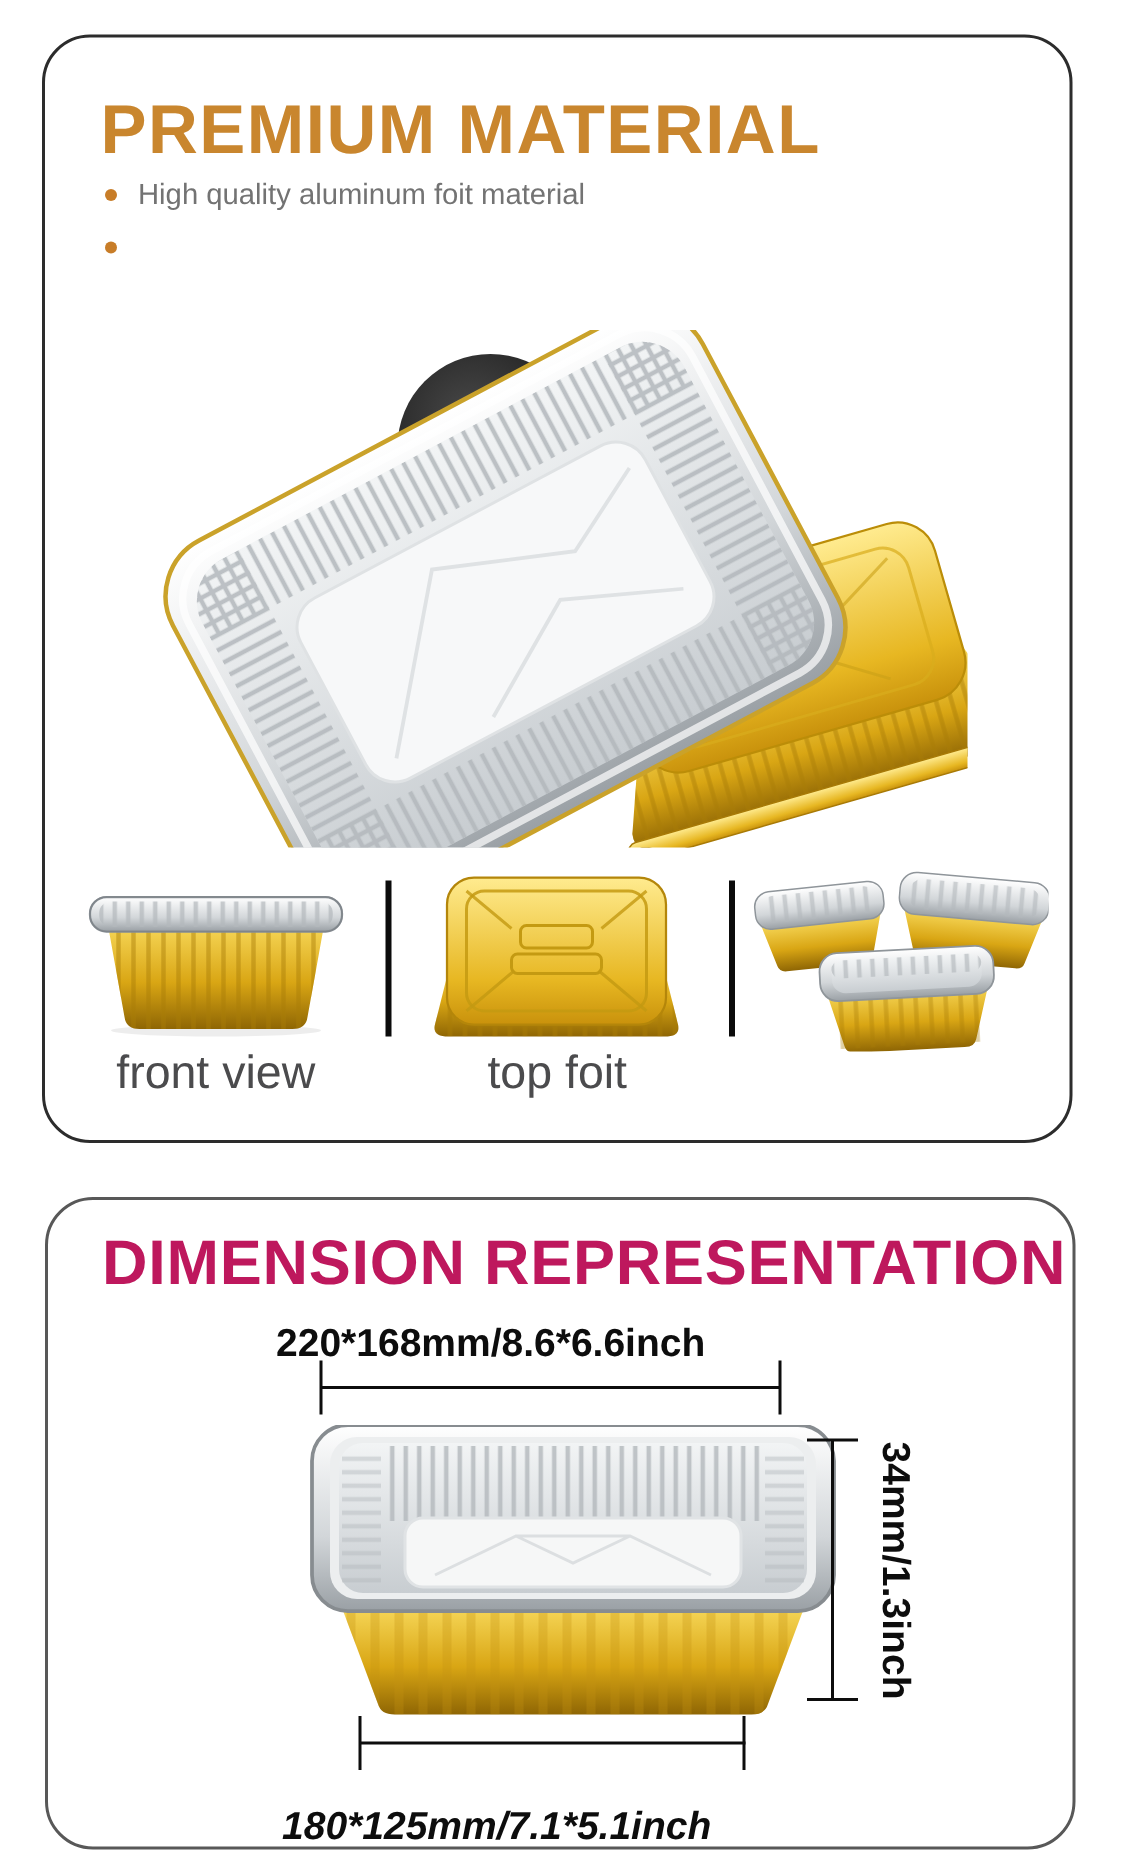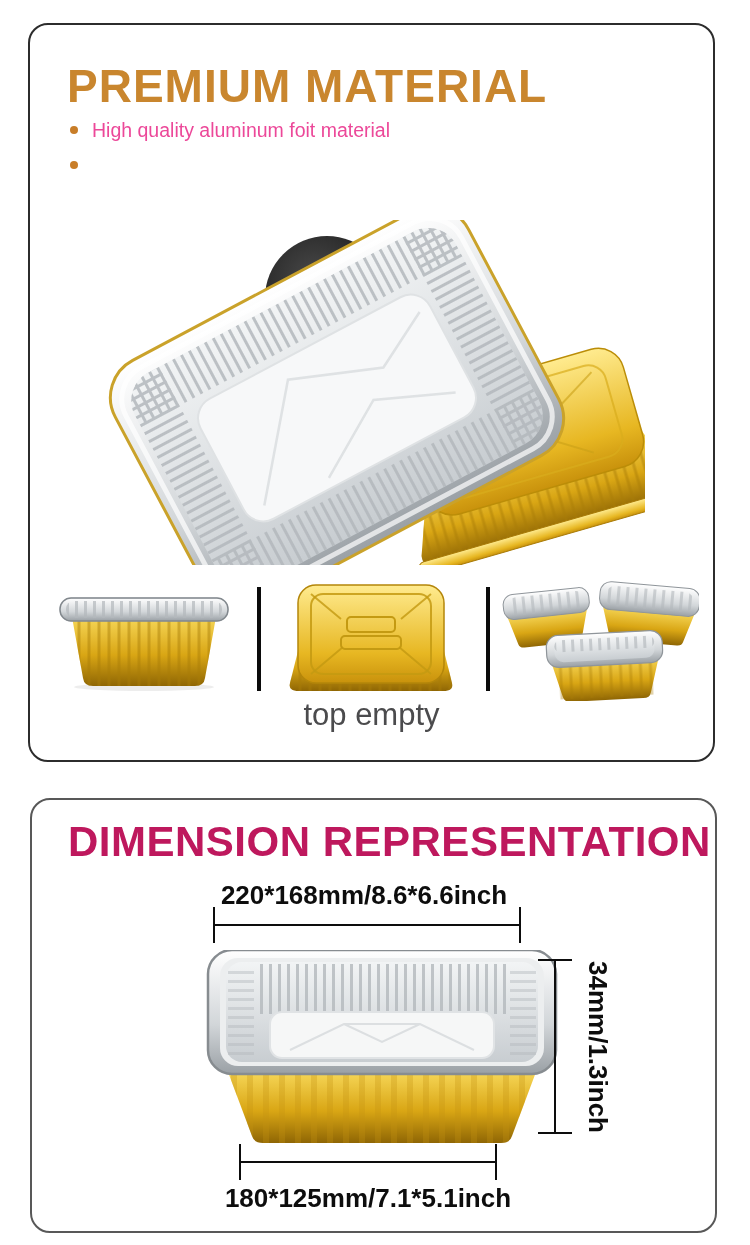--- a/index.html
+++ b/index.html
@@ -1,53 +1,53 @@
 <!DOCTYPE html>
 <html><head>
 <meta charset="utf-8">
 <style>
   html,body { margin:0; padding:0; background:#ffffff; }
   .canvas {
     position:relative; width:750px; height:1245px; background:#ffffff;
     font-family:"Liberation Sans", sans-serif; overflow:hidden;
   }
   .card {
-    position:absolute; background:#ffffff; border-radius:20px; box-sizing:border-box;
+    position:absolute; background:#ffffff; border-radius:32px; box-sizing:border-box;
   }
   .card1 { left:28px; top:23px; width:687px; height:739px; border:2px solid #2c2c2c; }
   .card2 { left:30px; top:798px; width:687px; height:435px; border:2px solid #585858; }
 
   .h1 {
     position:absolute; left:37px; top:34px; margin:0;
     font-size:46px; font-weight:bold; letter-spacing:1px; color:#c9862e;
   }
   .h2 {
     position:absolute; left:36px; top:18px; margin:0;
     font-size:42px; font-weight:bold; letter-spacing:0.5px; color:#be185d;
   }
   .bullets { position:absolute; left:40px; top:94px; margin:0; padding:0; list-style:none; }
   .bullets li { display:flex; align-items:flex-start; margin-bottom:13px; }
   .dot {
     width:8px; height:8px; border-radius:50%; background:#c87d28;
     margin:7px 14px 0 0; flex:0 0 auto;
   }
-  .btxt { font-size:19.5px; line-height:22px; color:#ec4899; }
+  .btxt { font-size:19.5px; line-height:22px; color:#737373; }
 
   .hero { position:absolute; left:75px; top:195px; }
 
   .views { position:absolute; left:0; top:558px; width:100%; display:flex; }
   .view-cell { width:33.333%; display:flex; flex-direction:column; align-items:center; }
   .view-img { height:110px; display:flex; align-items:center; justify-content:center; }
   .view-label { margin-top:4px; font-size:31px; color:#4b4b4d; }
   .vdiv { position:absolute; width:4px; height:104px; top:562px; background:#0b0b0b; }
   .vdiv-1 { left:227px; } .vdiv-2 { left:456px; }
 
-  .dim-text { position:absolute; font-size:26px; font-weight:bold; color:#0d0d0d; text-align:center; white-space:nowrap; }
+  .dim-text { position:absolute; font-size:26px; font-weight:bold; color:#0d0d0d; text-align:left; white-space:nowrap; }
   .dim-top-text { left:152px; width:360px; top:80px; }
-  .dim-bottom-text { left:156px; width:360px; top:383px; }
+  .dim-bottom-text { left:156px; width:360px; top:402px;font-style:italic; }
   .dim-side-text {
     left:548px; top:160px; height:174px; width:34px;
     writing-mode:vertical-rl; text-orientation:mixed;
     display:flex; align-items:center; justify-content:center; text-align:left;
   }
   .dline { position:absolute; background:#0d0d0d; }
   .dim-top-line { left:182px; top:124px; width:306px; height:2px; }
   .dim-top-tick-l { left:181px; top:107px; width:2px; height:36px; }
   .dim-top-tick-r { left:487px; top:107px; width:2px; height:36px; }
   .dim-v-line { left:522px; top:160px; width:2px; height:174px; }
@@ -157,39 +157,40 @@
                 </clipPath>
               </defs>
             <ellipse cx="90" cy="104" rx="70" ry="4" fill="#000000" opacity="0.07"></ellipse>
             <path d="M18,34 L162,34 L151,95 Q150,103 141,103 L39,103 Q30,103 29,95 Z" fill="url(#goldA)"></path>
             <rect x="18" y="38" width="144" height="66" fill="url(#ribG)" clip-path="url(#fvBody)"></rect>
             <rect x="6" y="15" width="168" height="23" rx="11" fill="url(#silverA)" stroke="#8f959a" stroke-width="1.5"></rect>
             <rect x="12" y="18" width="156" height="17" rx="8" fill="url(#ribV)" opacity="0.7"></rect>
             <rect x="6" y="15" width="168" height="23" rx="11" fill="none" stroke="#6f767c" stroke-width="1" opacity="0.5"></rect>
           </svg>
         </div>
+        <div class="view-label">front view</div>
       </div>
       <div class="view-cell">
         <div class="view-img">
           <svg width="172" height="114" viewBox="0 0 172 114">
             <defs>
                 <clipPath id="tvSkirt">
                   <path d="M16,58 L5,102 Q3,110 14,110 L158,110 Q169,110 167,102 L156,58 Z"></path>
                 </clipPath>
               </defs>
             <path d="M16,58 L5,102 Q3,110 14,110 L158,110 Q169,110 167,102 L156,58 Z" fill="url(#goldA)"></path>
             <rect x="2" y="56" width="168" height="54" fill="url(#ribG)" clip-path="url(#tvSkirt)"></rect>
             <rect x="13" y="4" width="146" height="98" rx="18" fill="url(#goldB)" stroke="#b4860a" stroke-width="1.5"></rect>
             <rect x="26" y="13" width="120" height="80" rx="12" fill="none" stroke="#c49a12" stroke-width="2" opacity="0.85"></rect>
             <rect x="62" y="36" width="48" height="15" rx="4" fill="none" stroke="#c49a12" stroke-width="2"></rect>
             <rect x="56" y="55" width="60" height="13" rx="4" fill="none" stroke="#c49a12" stroke-width="2"></rect>
             <path d="M26,13 L56,38 M146,13 L116,38 M26,93 L58,66 M146,93 L114,66" stroke="#c49a12" stroke-width="2" opacity="0.8"></path>
           </svg>
         </div>
-        <div class="view-label">top empty</div>
+        <div class="view-label">top foit</div>
       </div>
       <div class="view-cell">
         <div class="view-img">
           <svg width="200" height="126" viewBox="0 0 200 126">
             <g transform="translate(48,36) rotate(-6)">
               <path d="M-40,2 L40,2 L32,30 Q31,34 26,34 L-26,34 Q-31,34 -32,30 Z" fill="url(#goldA)"></path>
               <rect x="-43" y="-20" width="86" height="25" rx="10" fill="url(#silverA)" stroke="#8f959a" stroke-width="1"></rect>
               <rect x="-38" y="-17" width="76" height="18" rx="8" fill="url(#ribV)" opacity="0.6"></rect>
             </g>
             <g transform="translate(150,32) rotate(5)">

